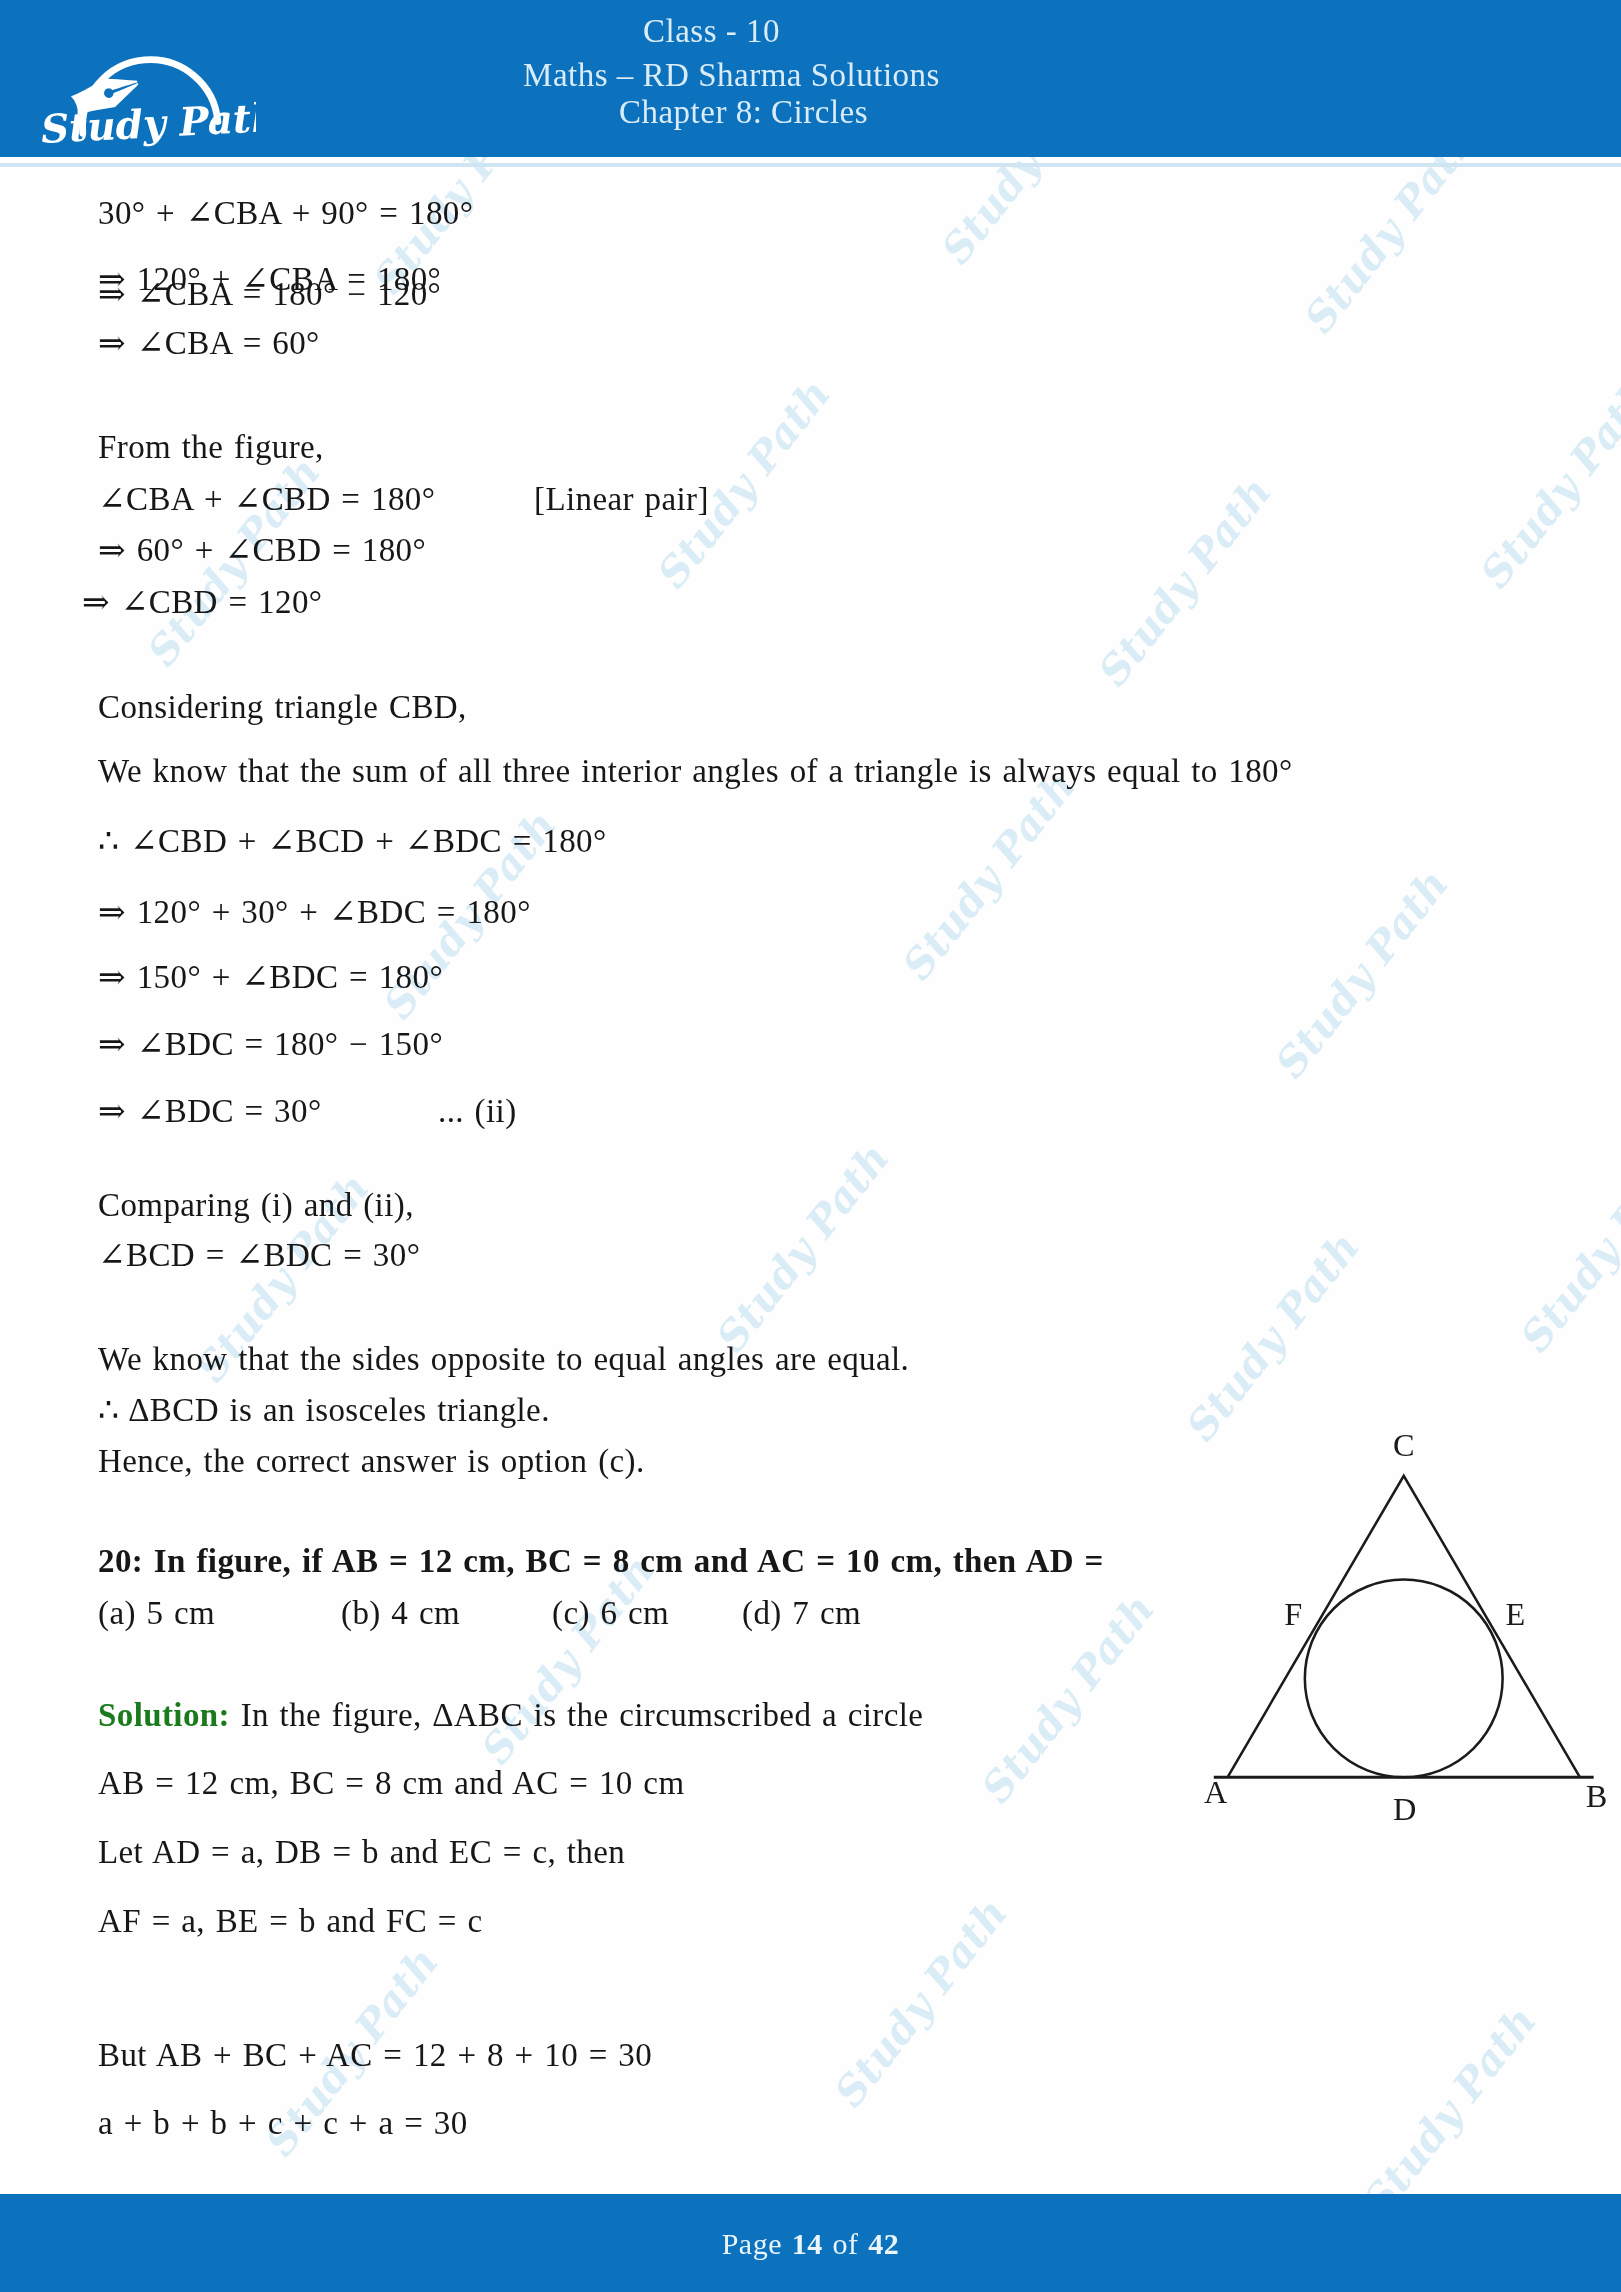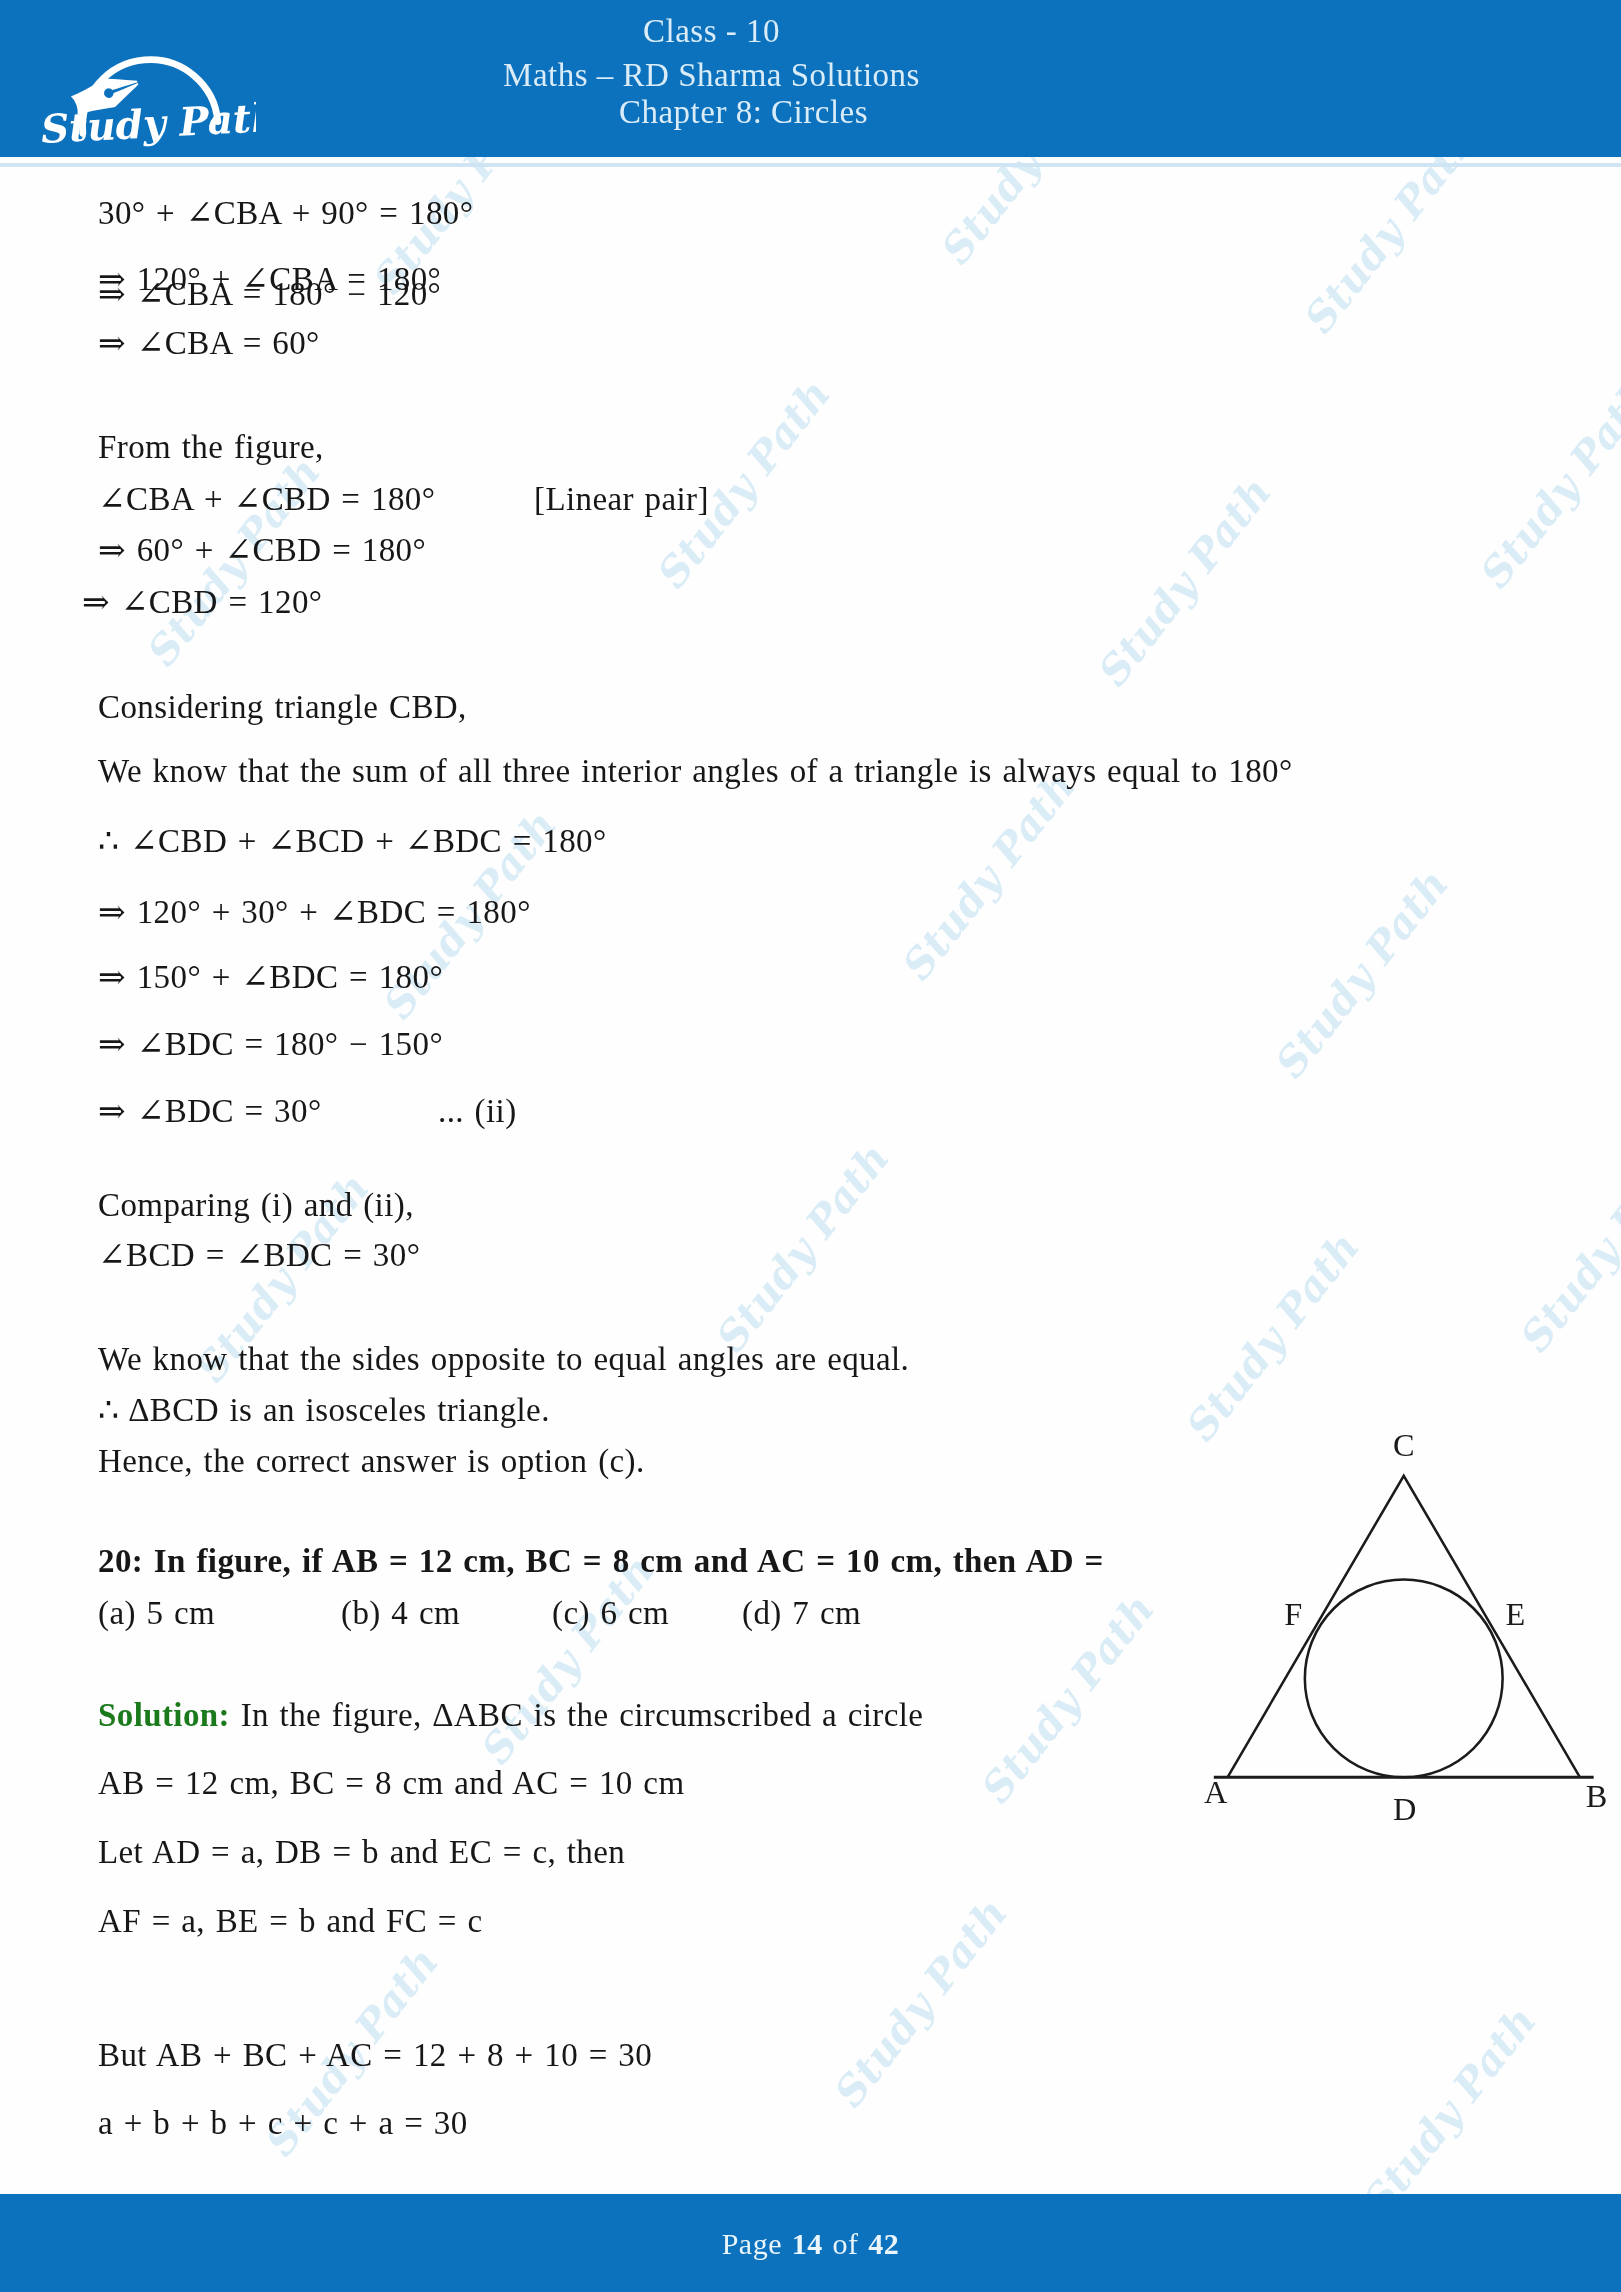--- a/index.html
+++ b/index.html
@@ -27,21 +27,21 @@
   .header-divider{
     position:absolute;left:0;top:163px;width:1621px;height:3.9px;
     background:var(--divider);
   }
   .header-title{
     position:absolute;left:0;width:1423px;text-align:center;
     color:var(--header-text);
     font-size:33px;line-height:41px;white-space:nowrap;
     letter-spacing:0.5px;
   }
-  .ht1{top:10.8px;} .ht2{top:55px;} .ht3{top:92px;margin-left:32px;}
+  .ht1{top:10.8px;} .ht2{top:55px;padding-left:20px;} .ht3{top:92px;margin-left:32px;}
   .logo{position:absolute;left:25.5px;top:3.9px;}
   
   .wm{
     position:absolute;
     font-family:"DejaVu Serif",serif;
     font-style:italic;font-weight:600;
     color:var(--wm);opacity:.42;
     white-space:nowrap;
     transform:rotate(-52deg);
     transform-origin:left bottom;

